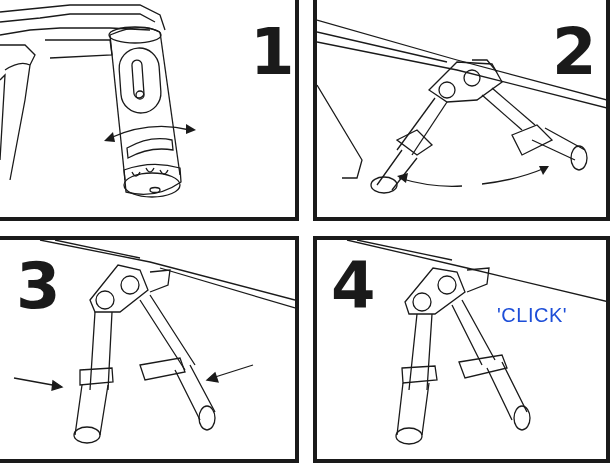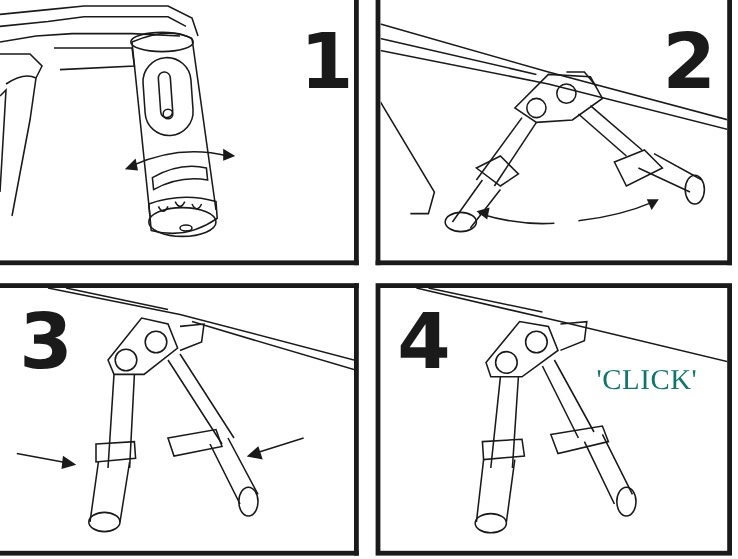--- a/index.html
+++ b/index.html
@@ -4,21 +4,21 @@
 <style>
   html,body{margin:0;padding:0;background:#ffffff;}
   body{width:615px;height:466px;position:relative;overflow:hidden;font-family:"DejaVu Sans",sans-serif;}
   .panel{position:absolute;box-sizing:border-box;border:4px solid #1a1a1a;background:#fff;overflow:hidden;}
   #p1{left:0;top:0;width:299px;height:221px;border-left-width:0;border-top-width:0;}
   #p2{left:313px;top:0;width:297px;height:221px;border-top-width:0;}
   #p3{left:0;top:236px;width:299px;height:227px;border-left-width:0;}
   #p4{left:313px;top:236px;width:297px;height:227px;}
   .num{position:absolute;font-family:"DejaVu Sans",sans-serif;font-weight:bold;font-size:64px;line-height:1;color:#1a1a1a;}
   svg{position:absolute;left:0;top:0;}
-  .click{position:absolute;font-family:Liberation Serif, serif;font-size:24px;color:#0f766e;letter-spacing:0.5px;}
+  .click{position:absolute;font-family:Liberation Sans, sans-serif;font-size:20px;color:#1d4ed8;letter-spacing:0.5px;}
 </style>
 </head>
 <body>
 
 <div class="panel" id="p1">
   <svg width="299" height="221">
     <g fill="none" stroke="#1a1a1a" stroke-width="1.3">
 
       <path d="M0,12 L40,8 L70,5 L140,5 L160,15 L165,30"></path>
       <path d="M0,22 L40,18 L70,14 L140,14 L155,22"></path>

